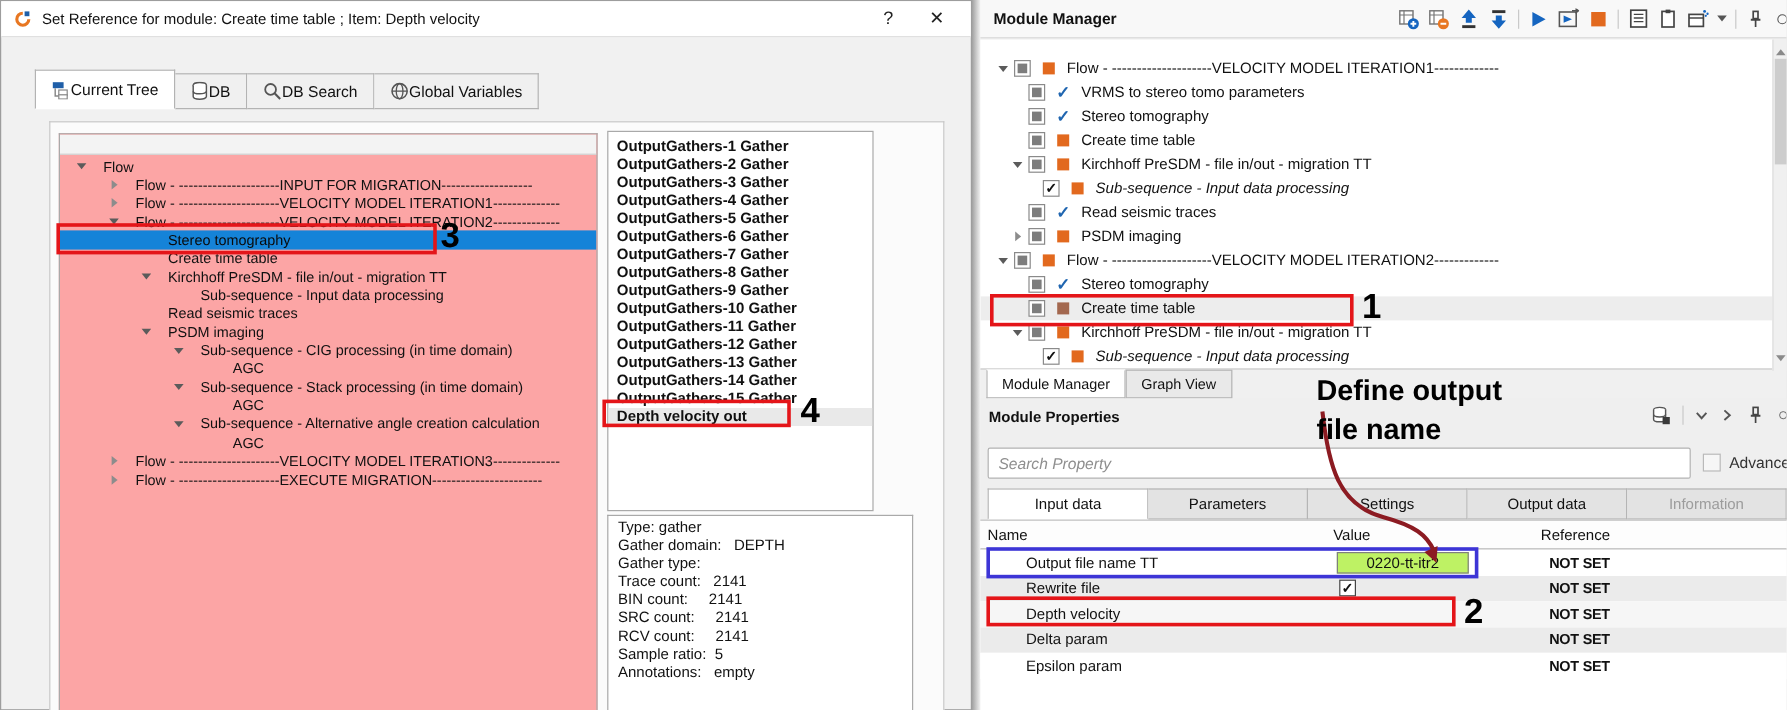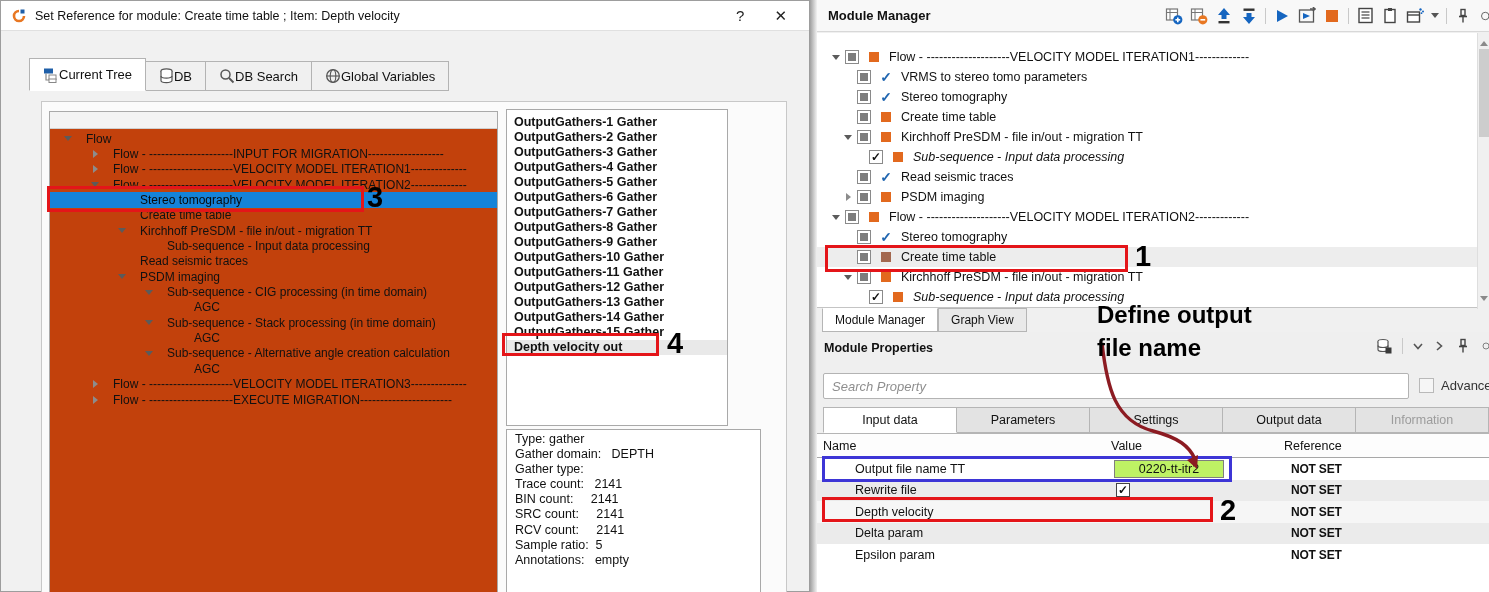--- a/index.html
+++ b/index.html
@@ -12,21 +12,21 @@
   .dialog{position:absolute;left:0;top:0;width:810px;height:592px;background:#f1f1f1;border:1px solid #9d9d9d;}
   .dlg-titlebar{position:absolute;left:0;top:0;width:100%;height:30px;background:#fff;border-bottom:1px solid #e0e0e0;display:flex;align-items:center;padding:0 10px;}
   .dlg-title{font-size:12.5px;margin-left:8px;white-space:nowrap;}
   .dlg-btns{margin-left:auto;display:flex;gap:30px;font-size:15px;color:#222;padding-right:12px;}
   .dlg-btn{cursor:default;line-height:1;}
   .tabbar{position:absolute;left:28px;top:57px;display:flex;align-items:flex-end;z-index:2;}
   .tab{display:inline-flex;align-items:center;height:30px;padding:0 13px;background:#f0f0f0;border:1px solid #b3b3b3;border-left:none;font-size:13px;white-space:nowrap;}
   .tab:first-child{border-left:1px solid #b3b3b3;}
   .tab.active{background:#fff;height:33px;border-bottom:1px solid #fff;position:relative;z-index:3;}
   .groupbox{position:absolute;left:40px;top:100px;width:746px;height:492px;background:#fbfbfb;border:1px solid #c8c8c8;border-bottom:none;}
-  .tree-panel{position:absolute;left:48px;top:110px;width:449px;height:482px;background:#c2410c;border:1px solid #a9a9a9;border-bottom:none;overflow:hidden;}
+  .tree-panel{position:absolute;left:48px;top:110px;width:449px;height:482px;background:#fca5a5;border:1px solid #a9a9a9;border-bottom:none;overflow:hidden;}
   .tree-header{height:17px;background:#f3f3f3;border-bottom:1px solid #cfcfcf;}
   .dlg-tree{padding-top:2px;}
   .dtrow{height:15.35px;display:flex;align-items:center;font-size:12px;white-space:nowrap;overflow:hidden;}
   .dtrow.selected{background:#1583d8;color:#0a0a0a;}
   .dexp{width:16px;flex:none;display:flex;align-items:center;justify-content:center;margin-right:10px;}
   .dexp i{display:block;width:0;height:0;}
   .dexp.open i{border:4px solid transparent;border-top:5px solid #5b5b5b;margin-top:4px;}
   .dexp.closed i{border:4px solid transparent;border-left:5px solid #8c8c8c;margin-left:4px;}
   .list-panel{position:absolute;left:505px;top:108px;width:222px;height:317px;background:#fff;border:1px solid #a9a9a9;overflow:hidden;padding-top:4px;}
   .glrow{height:15.05px;display:flex;align-items:center;padding-left:7px;font-size:12.5px;font-weight:bold;white-space:nowrap;}
@@ -87,21 +87,21 @@
   .prow{position:relative;height:21.5px;display:flex;align-items:center;font-size:12.5px;}
   .prow .nm{position:absolute;left:38px;white-space:nowrap;}
   .prow .vtext{position:absolute;left:297px;width:110px;height:18px;background:#bef264;border:1px solid #7f7f7f;display:flex;align-items:center;justify-content:center;font-size:12.5px;}
   .prow .vcheck{position:absolute;left:299px;width:14px;height:14px;border:1px solid #444;background:#fff;display:flex;align-items:center;justify-content:center;font-size:12px;font-weight:bold;}
   .prow .ref{position:absolute;left:474px;font-weight:600;font-size:12px;letter-spacing:-0.2px;}
 
   
   .ann-box{position:absolute;border:3px solid #e41519;z-index:40;pointer-events:none;}
   .ann-box.blue{border-color:#3d35d6;}
   .ann-num{position:absolute;z-index:41;font-size:29px;font-weight:bold;color:#000;line-height:1;}
-  .define{position:absolute;z-index:41;font-size:24px;font-weight:bold;color:#000;line-height:1;white-space:nowrap;}
+  .define{position:absolute;z-index:41;font-size:24px;font-weight:bold;color:#000;line-height:1;white-space:nowrap;margin-top:11px;}
   .arrow-svg{position:absolute;z-index:40;pointer-events:none;}
   svg{display:block;}
 </style>
 </head>
 <body>
 
 <div id="stage">
 
   <section class="dialog">
     <div class="dlg-titlebar">

